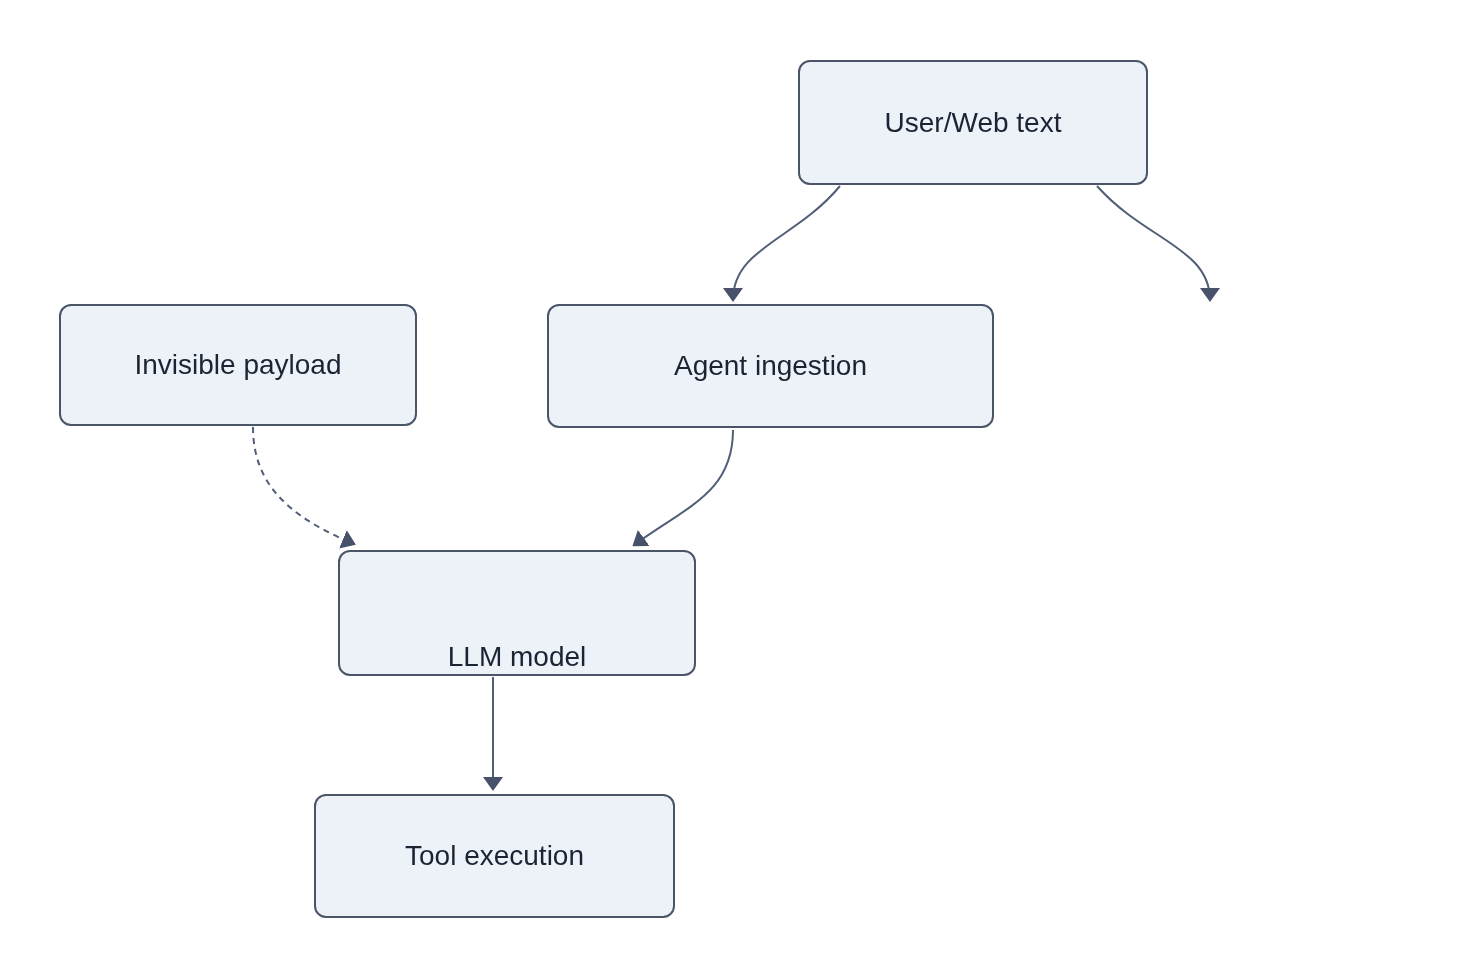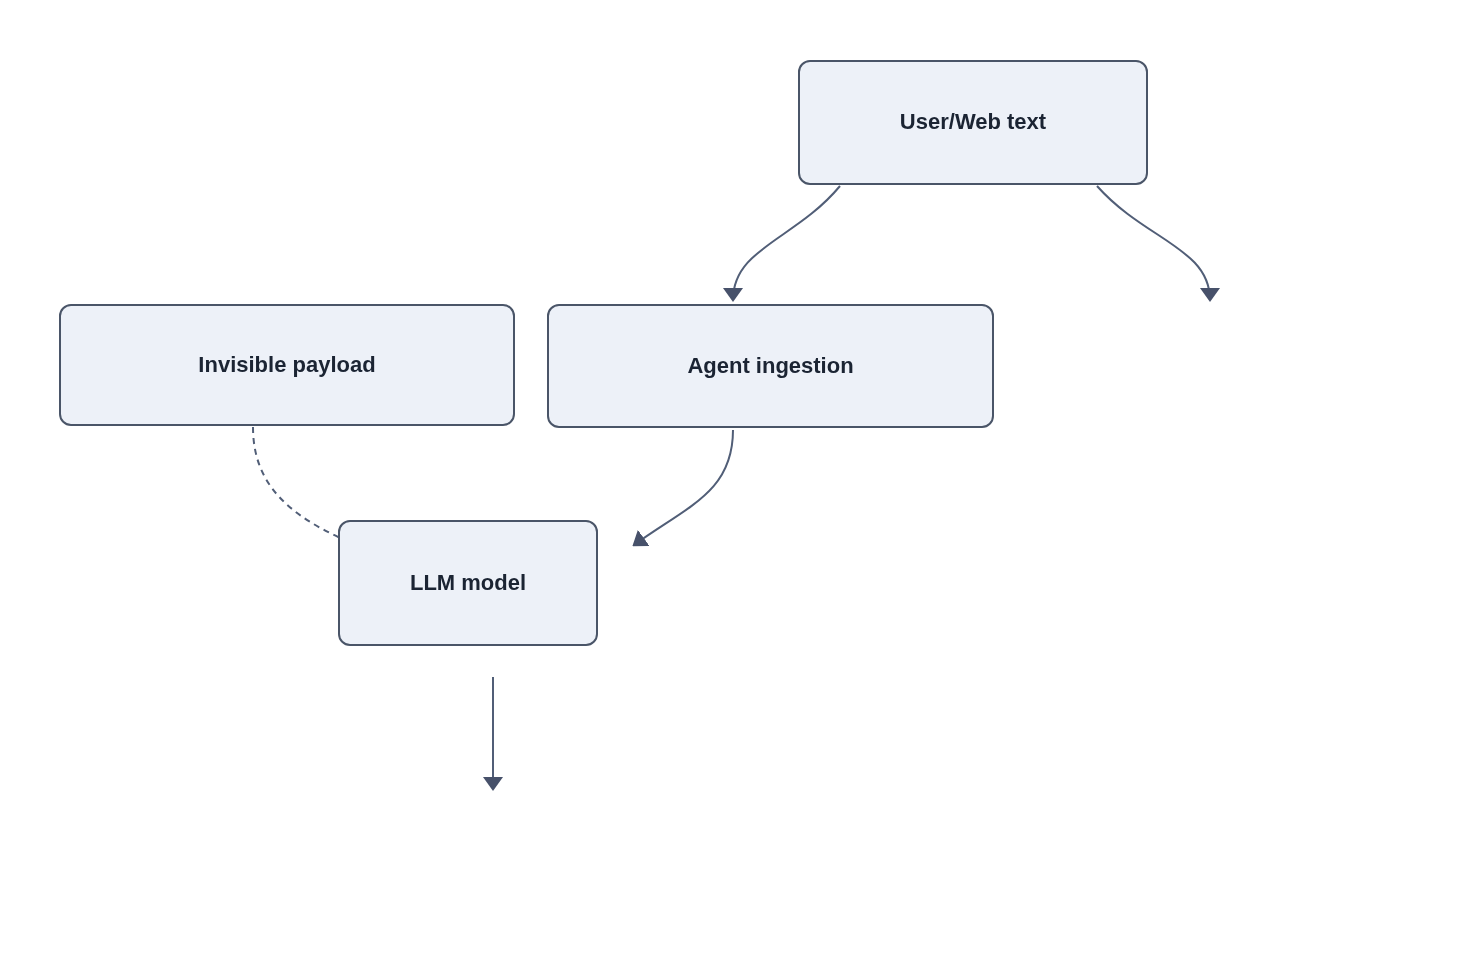--- a/index.html
+++ b/index.html
@@ -26,30 +26,29 @@
   .node {
     position: absolute;
     box-sizing: border-box;
     background: #edf1f8;
     border: 2px solid #4a5568;
     border-radius: 12px;
     display: flex;
     align-items: center;
     justify-content: center;
     color: #1b2433;
-    font-size: 22px;
+    font-size: 28px;
     line-height: 1.2;
     text-align: center;
-    font-weight: bold;
   }
   .node-user      { left: 798px;  top: 60px;  width: 350px; height: 125px; }
-  .node-invisible { left: 59px;   top: 304px; width: 456px; height: 122px; }
+  .node-invisible { left: 59px;   top: 304px; width: 358px; height: 122px; }
   .node-agent     { left: 547px;  top: 304px; width: 447px; height: 124px; }
   .node-human     { left: 1020px; top: 304px; width: 380px; height: 124px; }
-  .node-llm       { left: 338px;  top: 520px; width: 260px; height: 126px; }
+  .node-llm       { left: 338px;  top: 550px; width: 358px; height: 126px; align-items: flex-end; }
   .node-tool      { left: 314px;  top: 794px; width: 361px; height: 124px; }
 
   .edge {
     fill: none;
     stroke: #515e77;
     stroke-width: 2;
   }
   .edge-dashed {
     stroke-dasharray: 6 5;
   }
@@ -87,14 +86,17 @@
 
   <div class="node node-agent">
     <span>Agent ingestion</span>
   </div>
 
 
   <div class="node node-llm">
     <span>LLM model</span>
   </div>
 
+  <div class="node node-tool">
+    <span>Tool execution</span>
+  </div>
 
 </div>
 
 </body></html>

